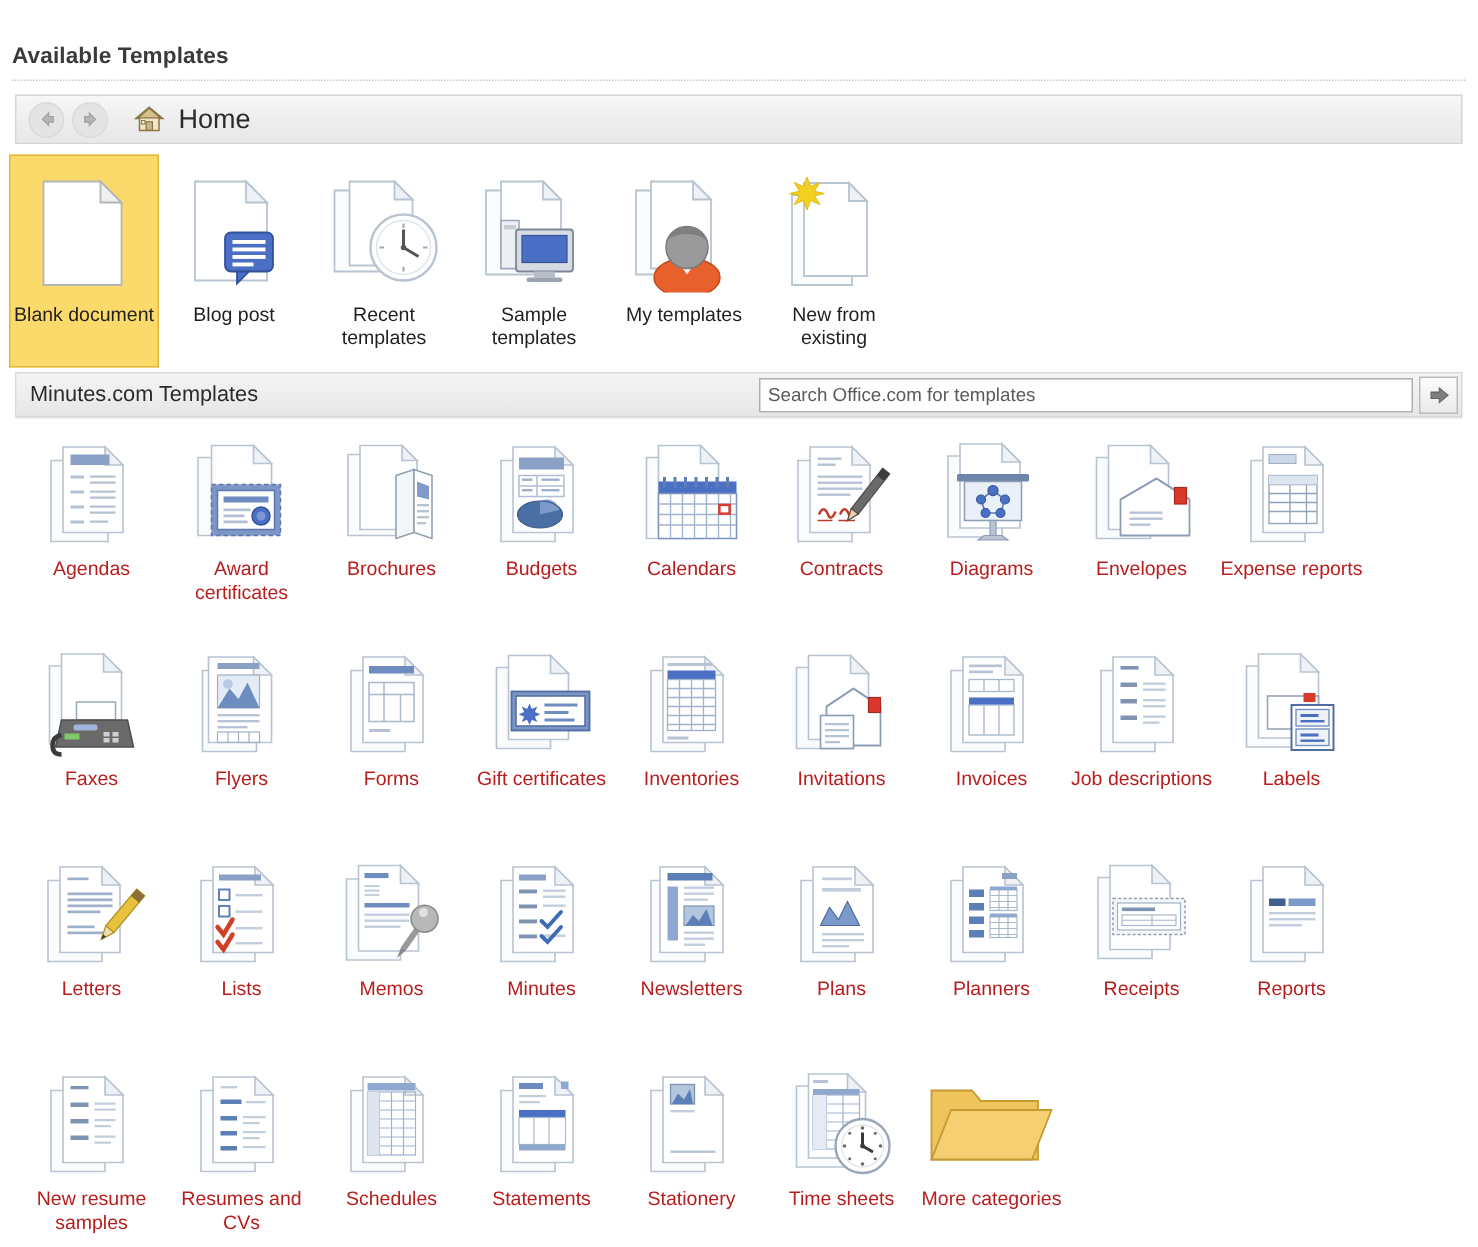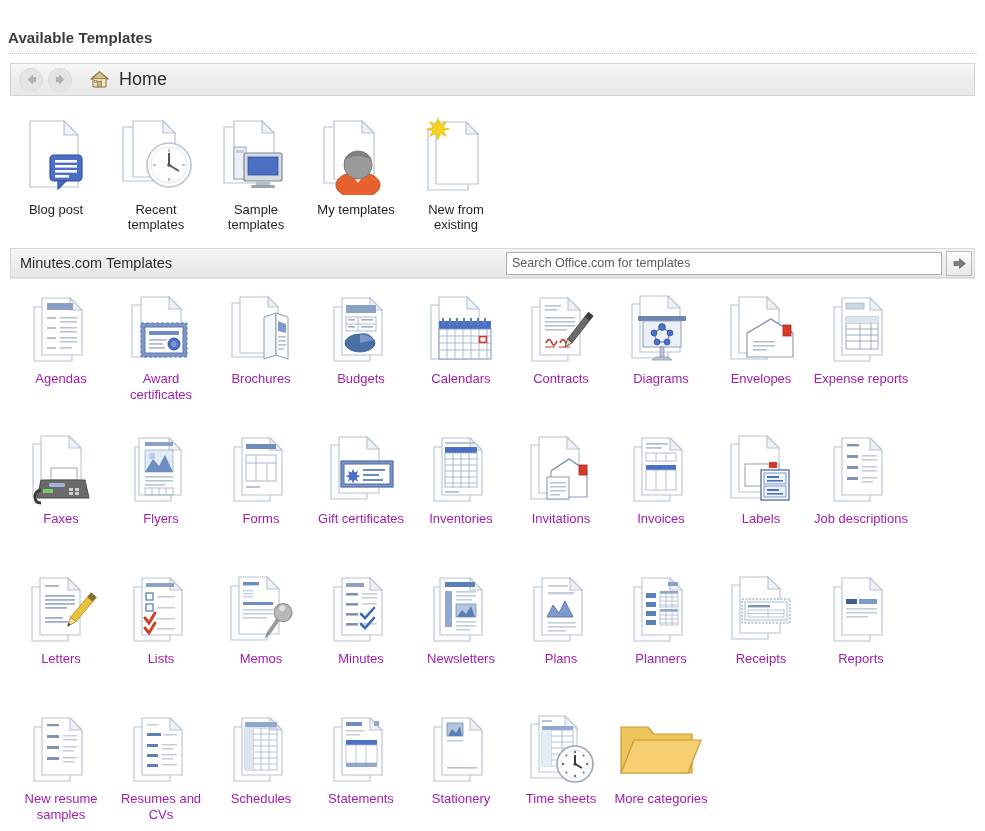--- a/index.html
+++ b/index.html
@@ -149,21 +149,21 @@
     box-sizing: border-box;
   }
   .cat .thumb {
     height: 80px;
     display: flex; align-items: center; justify-content: center;
   }
   .cat .caption {
     font-size: 13px;
     line-height: 15.5px;
     text-align: center;
-    color: #a21caf;
+    color: #b91c1c;
     width: 98px;
     margin-top: 1px;
   }
   .row-h1 { height: 140px; }
   svg { shape-rendering: geometricPrecision; }
 </style>
 </head>
 <body>
 
 <div class="page-title">Available Templates</div>
@@ -184,20 +184,29 @@
     <path d="M10.5 1.5 L19.5 9 L17 9 L17 17 L4 17 L4 9 L1.5 9 Z" fill="#f2e6c8" stroke="#8a7545" stroke-width="1"></path>
     <path d="M10.5 2.2 L18 8.6 L3 8.6 Z" fill="#d8c08c" stroke="#8a7545" stroke-width="0.9"></path>
     <rect x="8.4" y="11.2" width="4.2" height="5.6" fill="#cbb485" stroke="#8a7545" stroke-width="0.8"></rect>
     <rect x="5.4" y="10.4" width="2.2" height="2.2" fill="#ffffff" stroke="#8a7545" stroke-width="0.7"></rect>
   </svg>
   <span class="nav-label">Home</span>
 </div>
 
 <div class="top-strip">
 
+  <div class="tile selected">
+    <div class="thumb">
+      <svg width="62" height="76" viewBox="0 0 62 76">
+        <path d="M4 3 H42 L56 17 V72 H4 Z" fill="#ffffff" stroke="#b5b5b5" stroke-width="1.2"></path>
+        <path d="M42 3 L56 17 H42 Z" fill="#eef0f2" stroke="#b5b5b5" stroke-width="1.2"></path>
+      </svg>
+    </div>
+    <div class="caption">Blank document</div>
+  </div>
 
   <div class="tile">
     <div class="thumb">
       <svg width="72" height="78" viewBox="0 0 72 78">
         <path d="M10 4 H44 L58 18 V70 H10 Z" fill="#ffffff" stroke="#b9c4d2" stroke-width="1.2"></path>
         <path d="M44 4 L58 18 H44 Z" fill="#eef2f7" stroke="#b9c4d2" stroke-width="1.2"></path>
         <rect x="30" y="38" width="32" height="26" rx="4" fill="#4a6fc4" stroke="#33529c" stroke-width="1.2"></rect>
         <path d="M38 64 L38 72 L46 64 Z" fill="#4a6fc4" stroke="#33529c" stroke-width="1.2"></path>
         <g fill="#ffffff">
           <rect x="35" y="43" width="22" height="2.6"></rect>
@@ -673,63 +682,63 @@
           <line x1="30" y1="37" x2="30" y2="57"></line>
             <line x1="40" y1="37" x2="40" y2="57"></line>
         </g>
       </svg>
     </div>
     <div class="caption">Invoices</div>
   </div>
 
   <div class="cat row-h1">
     <div class="thumb">
+      <svg width="70" height="74" viewBox="0 0 70 74">
+        <path d="M8 14 H32 L44 26 V68 H8 Z" fill="#fbfcfd" stroke="#b9c4d2" stroke-width="1.1"></path>
+        <path d="M16 5 H44 L56 17 V62 H16 Z" fill="#ffffff" stroke="#b9c4d2" stroke-width="1.1"></path>
+        <path d="M44 5 L56 17 H44 Z" fill="#eef2f7" stroke="#b9c4d2" stroke-width="1.1"></path>
+        <g fill="#7f93b3">
+          <rect x="21" y="11" width="12" height="2.4"></rect>
+          <rect x="21" y="22" width="11" height="3"></rect>
+          <rect x="21" y="33" width="11" height="3"></rect>
+          <rect x="21" y="44" width="11" height="3"></rect>
+        </g>
+        <g fill="#c3cedd">
+          <rect x="36" y="22" width="15" height="1.6"></rect>
+            <rect x="36" y="26" width="15" height="1.6"></rect>
+          <rect x="36" y="33" width="15" height="1.6"></rect>
+            <rect x="36" y="37" width="15" height="1.6"></rect>
+          <rect x="36" y="44" width="15" height="1.6"></rect>
+            <rect x="36" y="48" width="11" height="1.6"></rect>
+        </g>
+      </svg>
+    </div>
+    <div class="caption">Job descriptions</div>
+  </div>
+
+  <div class="cat row-h1">
+    <div class="thumb">
       <svg width="76" height="76" viewBox="0 0 76 76">
         <path d="M8 12 H32 L44 24 V66 H8 Z" fill="#fbfcfd" stroke="#b9c4d2" stroke-width="1.1"></path>
         <path d="M16 4 H44 L56 16 V60 H16 Z" fill="#ffffff" stroke="#b9c4d2" stroke-width="1.1"></path>
         <path d="M44 4 L56 16 H44 Z" fill="#eef2f7" stroke="#b9c4d2" stroke-width="1.1"></path>
         <rect x="22" y="32" width="34" height="22" fill="#ffffff" stroke="#9aa7b8" stroke-width="1.1"></rect>
         <rect x="46" y="30" width="8" height="6" fill="#d9382a"></rect>
         <rect x="38" y="38" width="28" height="30" fill="#ffffff" stroke="#4f6ba0" stroke-width="1.3"></rect>
         <rect x="41" y="41" width="22" height="11" fill="#eef3f9" stroke="#6f8cc0" stroke-width="0.9"></rect>
         <rect x="41" y="54" width="22" height="11" fill="#eef3f9" stroke="#6f8cc0" stroke-width="0.9"></rect>
         <g fill="#4a6fc4">
           <rect x="44" y="44" width="12" height="2"></rect>
             <rect x="44" y="48" width="16" height="1.6"></rect>
           <rect x="44" y="57" width="12" height="2"></rect>
             <rect x="44" y="61" width="16" height="1.6"></rect>
         </g>
       </svg>
     </div>
     <div class="caption">Labels</div>
-  </div>
-
-  <div class="cat row-h1">
-    <div class="thumb">
-      <svg width="70" height="74" viewBox="0 0 70 74">
-        <path d="M8 14 H32 L44 26 V68 H8 Z" fill="#fbfcfd" stroke="#b9c4d2" stroke-width="1.1"></path>
-        <path d="M16 5 H44 L56 17 V62 H16 Z" fill="#ffffff" stroke="#b9c4d2" stroke-width="1.1"></path>
-        <path d="M44 5 L56 17 H44 Z" fill="#eef2f7" stroke="#b9c4d2" stroke-width="1.1"></path>
-        <g fill="#7f93b3">
-          <rect x="21" y="11" width="12" height="2.4"></rect>
-          <rect x="21" y="22" width="11" height="3"></rect>
-          <rect x="21" y="33" width="11" height="3"></rect>
-          <rect x="21" y="44" width="11" height="3"></rect>
-        </g>
-        <g fill="#c3cedd">
-          <rect x="36" y="22" width="15" height="1.6"></rect>
-            <rect x="36" y="26" width="15" height="1.6"></rect>
-          <rect x="36" y="33" width="15" height="1.6"></rect>
-            <rect x="36" y="37" width="15" height="1.6"></rect>
-          <rect x="36" y="44" width="15" height="1.6"></rect>
-            <rect x="36" y="48" width="11" height="1.6"></rect>
-        </g>
-      </svg>
-    </div>
-    <div class="caption">Job descriptions</div>
   </div>
 
   <div class="cat row-h1">
     <div class="thumb">
       <svg width="74" height="74" viewBox="0 0 74 74">
         <path d="M8 14 H32 L44 26 V68 H8 Z" fill="#fbfcfd" stroke="#b9c4d2" stroke-width="1.1"></path>
         <path d="M16 5 H44 L56 17 V62 H16 Z" fill="#ffffff" stroke="#b9c4d2" stroke-width="1.1"></path>
         <path d="M44 5 L56 17 H44 Z" fill="#eef2f7" stroke="#b9c4d2" stroke-width="1.1"></path>
         <g fill="#9fb0cb">
           <rect x="21" y="12" width="14" height="1.8"></rect>

